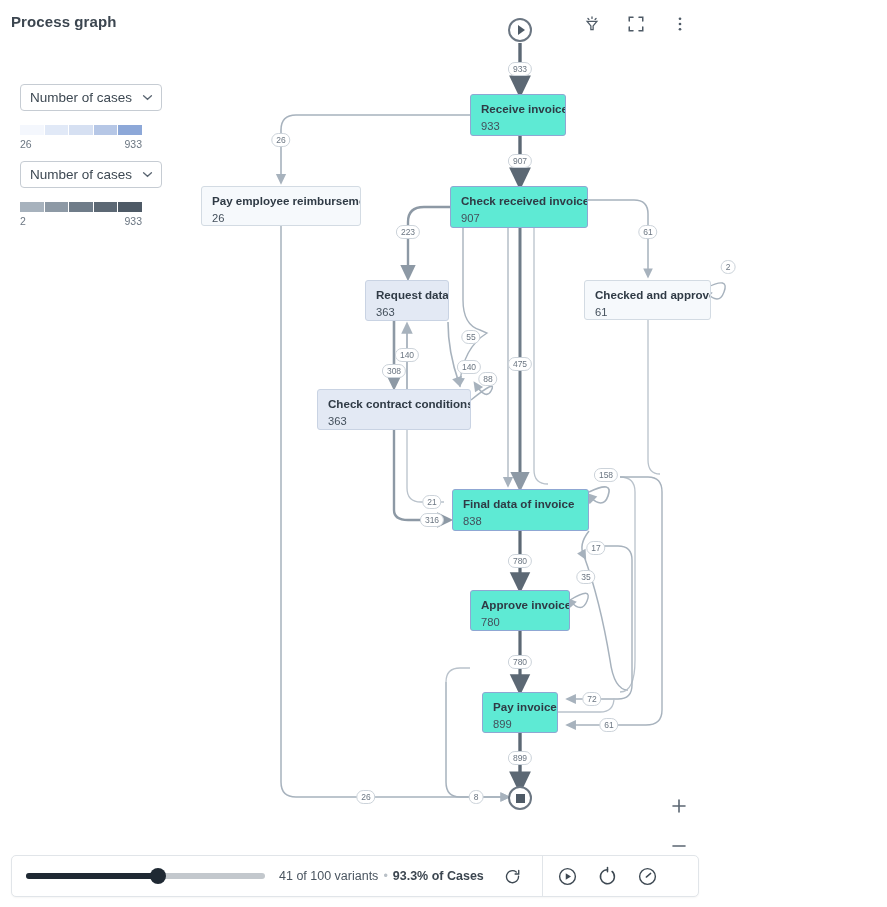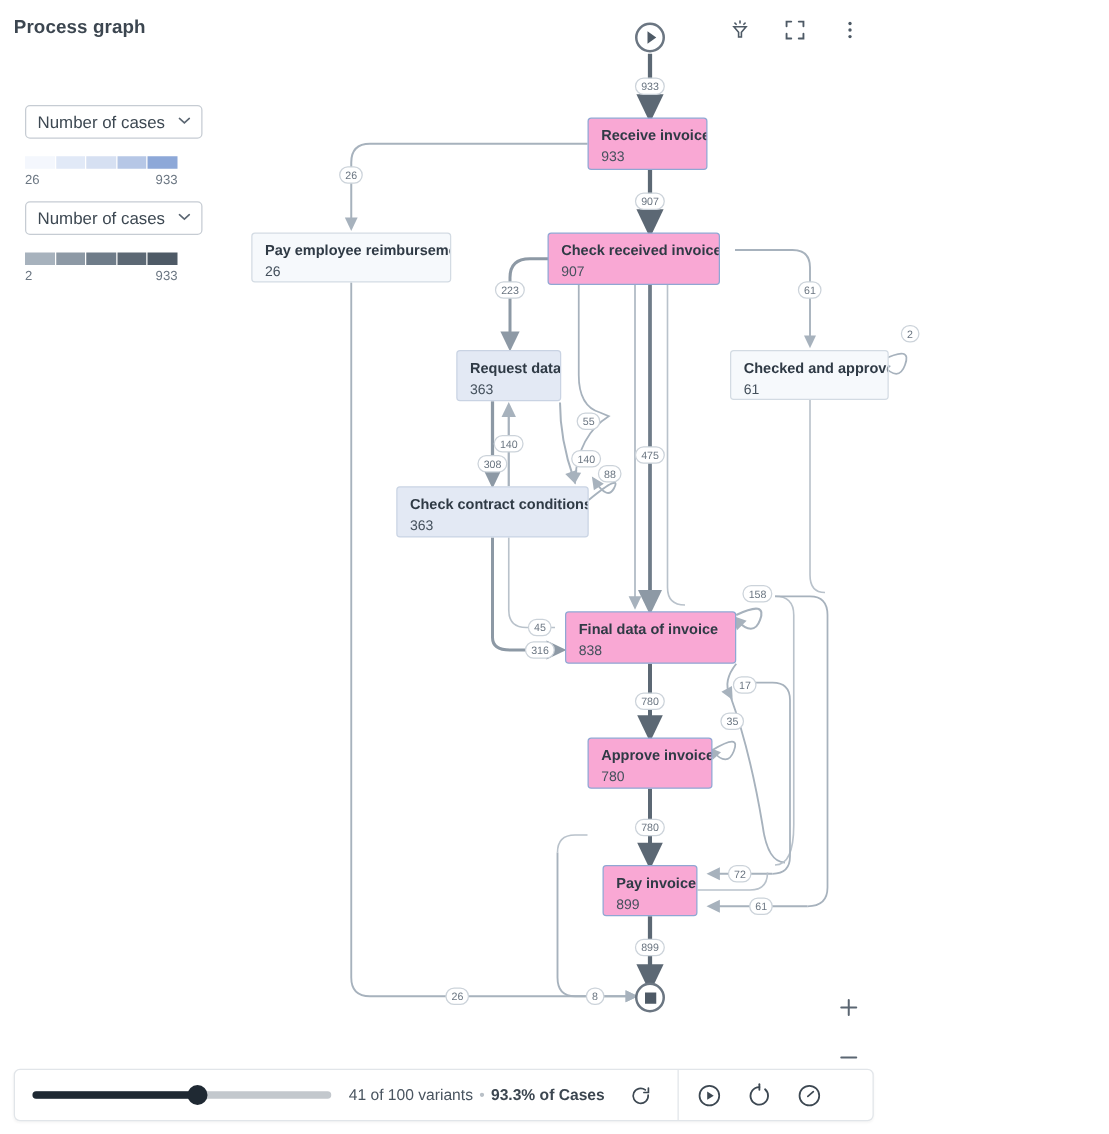--- a/index.html
+++ b/index.html
@@ -62,21 +62,21 @@
     cursor: pointer;
     overflow: hidden;
   }
   .node .nlabel {
     font-size: 11.6px; font-weight: 700; color: #2f3a45;
     white-space: nowrap; line-height: 13px;
   }
   .node .nvalue {
     font-size: 11.2px; color: #44505c; margin-top: 5px; line-height: 12px;
   }
-  .node.lvl-hi   { background: #f9a8d4; border: 1px solid #8fa7d3; }
+  .node.lvl-hi   { background: #5eead4; border: 1px solid #8fa7d3; }
   .node.lvl-mid  { background: #e3e9f4; border: 1px solid #c9d3e3; }
   .node.lvl-lo   { background: #f6f9fc; border: 1px solid #d3dbe3; }
 
   .terminal {
     position: absolute; width: 24px; height: 24px; border-radius: 50%;
     border: 2px solid #6b7682; background: #fff;
     display: flex; align-items: center; justify-content: center;
     cursor: pointer;
   }
   .tri { width:0;height:0;border-left:7px solid #4e5a66;border-top:5px solid transparent;border-bottom:5px solid transparent;margin-left:2px; }
@@ -292,21 +292,21 @@
 
     <div id="nodes-layer">
         <div class="node lvl-hi" style="left: 470px; top: 94px; width: 96px; height: 42px;">
           <div class="nlabel">Receive invoice</div>
           <div class="nvalue">933</div>
         </div>
         <div class="node lvl-lo" style="left: 201px; top: 186px; width: 160px; height: 40px;">
           <div class="nlabel">Pay employee reimbursement</div>
           <div class="nvalue">26</div>
         </div>
-        <div class="node lvl-hi" style="left: 438px; top: 186px; width: 138px; height: 42px;">
+        <div class="node lvl-hi" style="left: 450px; top: 186px; width: 138px; height: 42px;">
           <div class="nlabel">Check received invoice</div>
           <div class="nvalue">907</div>
         </div>
         <div class="node lvl-lo" style="left: 584px; top: 280px; width: 127px; height: 40px;">
           <div class="nlabel">Checked and approved</div>
           <div class="nvalue">61</div>
         </div>
         <div class="node lvl-mid" style="left: 365px; top: 280px; width: 84px; height: 41px;">
           <div class="nlabel">Request data</div>
           <div class="nvalue">363</div>
@@ -334,21 +334,21 @@
         <div class="edge-label" style="left: 520px; top: 161px;">907</div>
         <div class="edge-label" style="left: 408px; top: 232px;">223</div>
         <div class="edge-label" style="left: 648px; top: 232px;">61</div>
         <div class="edge-label" style="left: 728px; top: 267px;">2</div>
         <div class="edge-label" style="left: 394px; top: 371px;">308</div>
         <div class="edge-label" style="left: 407px; top: 355px;">140</div>
         <div class="edge-label" style="left: 471px; top: 337px;">55</div>
         <div class="edge-label" style="left: 469px; top: 367px;">140</div>
         <div class="edge-label" style="left: 488px; top: 379px;">88</div>
         <div class="edge-label" style="left: 520px; top: 364px;">475</div>
-        <div class="edge-label" style="left: 432px; top: 502px;">45</div>
+        <div class="edge-label" style="left: 432px; top: 502px;">21</div>
         <div class="edge-label" style="left: 432px; top: 520px;">316</div>
         <div class="edge-label" style="left: 606px; top: 475px;">158</div>
         <div class="edge-label" style="left: 520px; top: 561px;">780</div>
         <div class="edge-label" style="left: 596px; top: 548px;">17</div>
         <div class="edge-label" style="left: 586px; top: 577px;">35</div>
         <div class="edge-label" style="left: 520px; top: 662px;">780</div>
         <div class="edge-label" style="left: 592px; top: 699px;">72</div>
         <div class="edge-label" style="left: 609px; top: 725px;">61</div>
         <div class="edge-label" style="left: 520px; top: 758px;">899</div>
         <div class="edge-label" style="left: 366px; top: 797px;">26</div>

